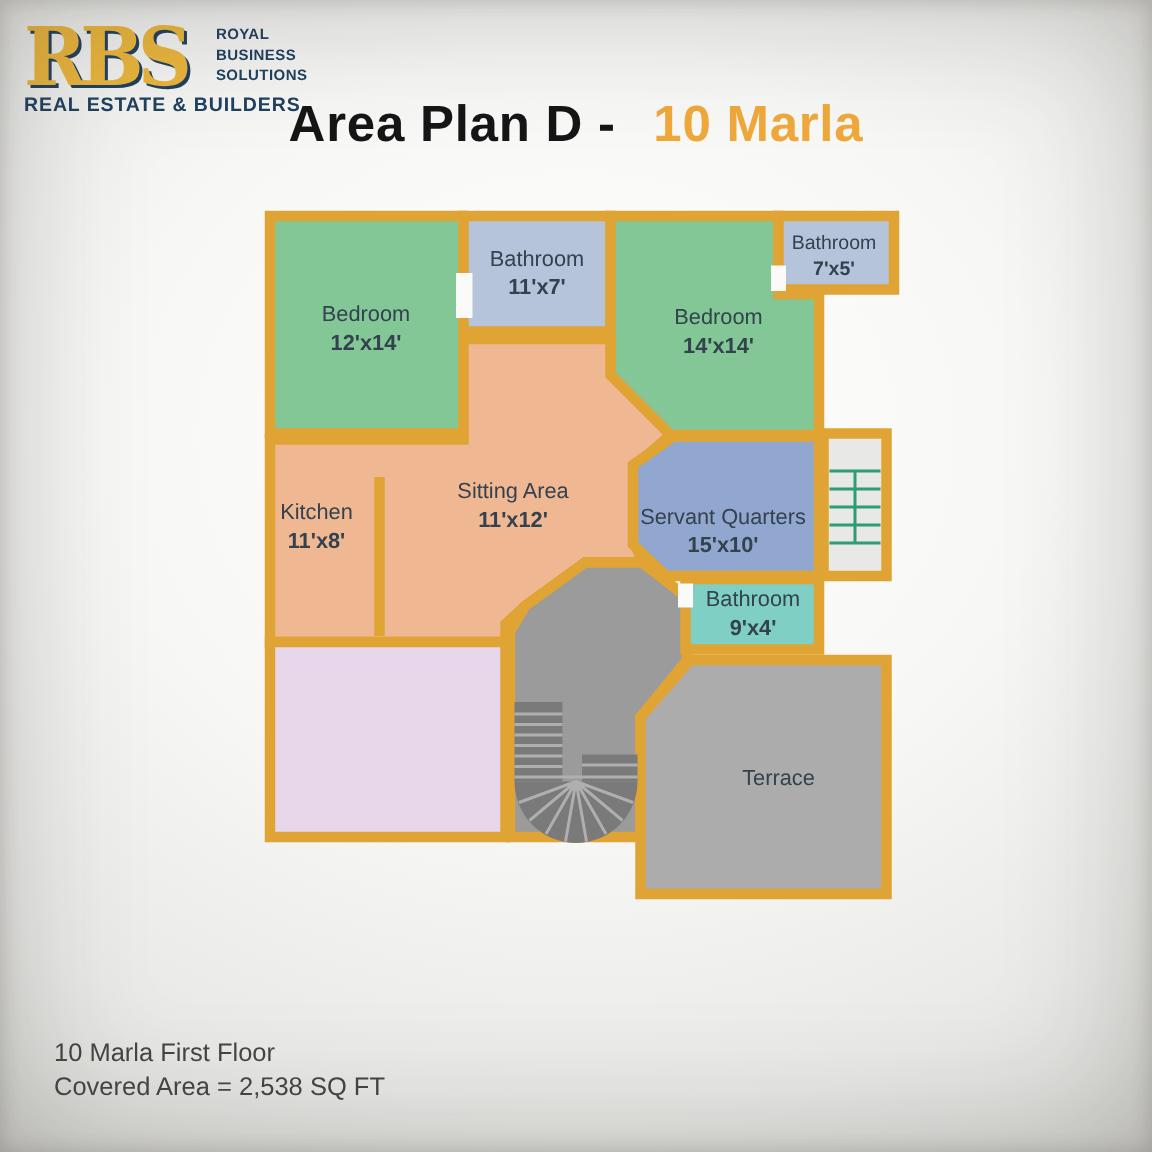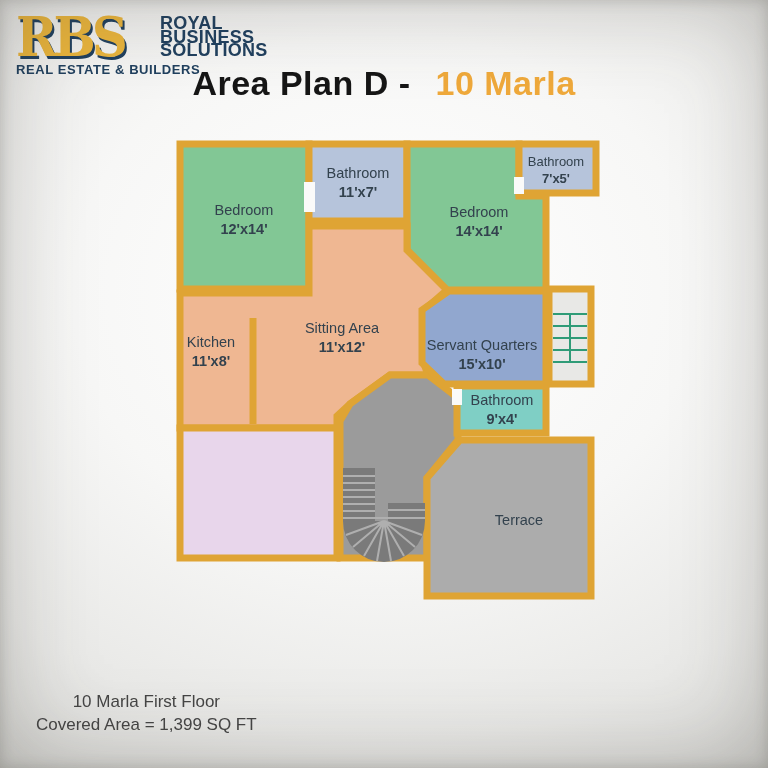--- a/index.html
+++ b/index.html
@@ -20,22 +20,22 @@
     box-shadow:inset 0 0 95px rgba(60,58,50,.28), inset 0 0 14px rgba(60,58,50,.22);
   }
   
   .logo{position:absolute;left:16px;top:10px;}
   .logo-row{display:flex;align-items:flex-start;gap:10px;}
   .monogram{
     font-family:"DejaVu Serif",serif;font-weight:bold;font-size:50px;line-height:52px;
     color:#E9B43C;letter-spacing:-4px;text-shadow:2px 2px 0 var(--navy);
     transform:scaleY(1.08);transform-origin:top left;
   }
-  .logo-name{margin-left:26px;padding-top:7px;color:var(--navy);
-    font-weight:bold;font-size:18px;line-height:13.5px;letter-spacing:.3px;}
+  .logo-name{margin-left:10px;padding-top:7px;color:var(--navy);
+    font-weight:bold;font-size:10px;line-height:13.5px;letter-spacing:.3px;}
   .logo-tagline{color:var(--navy);font-weight:bold;font-size:13px;letter-spacing:.6px;margin-top:0;}
   
   .title{
     position:absolute;left:0;right:0;top:64px;text-align:center;
     font-size:34px;font-weight:bold;color:var(--titleblack);letter-spacing:.5px;
   }
   .title .hl{color:var(--gold);margin-left:25px;}
   
   .plan-svg{position:absolute;left:0;top:0;}
   .rm{stroke:var(--wall);stroke-width:7;stroke-linejoin:miter;}
@@ -49,21 +49,21 @@
   .wallline{stroke:var(--wall);stroke-width:7;}
   .doorgap{fill:var(--bg);}
   
   .lbl{
     position:absolute;transform:translate(-50%,-50%);text-align:center;
     color:var(--label);font-size:14.5px;line-height:19px;white-space:nowrap;
   }
   .lbl .dims{font-weight:bold;}
   
   .footer{position:absolute;left:36px;top:690px;color:var(--footertext);
-    font-size:17px;line-height:23px;text-align:center;}
+    font-size:17px;line-height:23px;}
 </style>
 </head>
 <body>
 
 <div class="stage">
 
   <div class="logo">
     <div class="logo-row">
       <div class="monogram">RBS</div>
       <div class="logo-name">
@@ -138,16 +138,16 @@
   <div class="lbl" style="left:502px;top:410px">
     <div>Bathroom</div>
     <div class="dims">9'x4'</div>
   </div>
   <div class="lbl" style="left:519px;top:520px">
     <div>Terrace</div>
   </div>
 
   <div class="footer">
     <div>10 Marla First Floor</div>
-    <div>Covered Area = 1,399 SQ FT</div>
+    <div>Covered Area = 2,538 SQ FT</div>
   </div>
 
 </div>
 
 </body></html>

